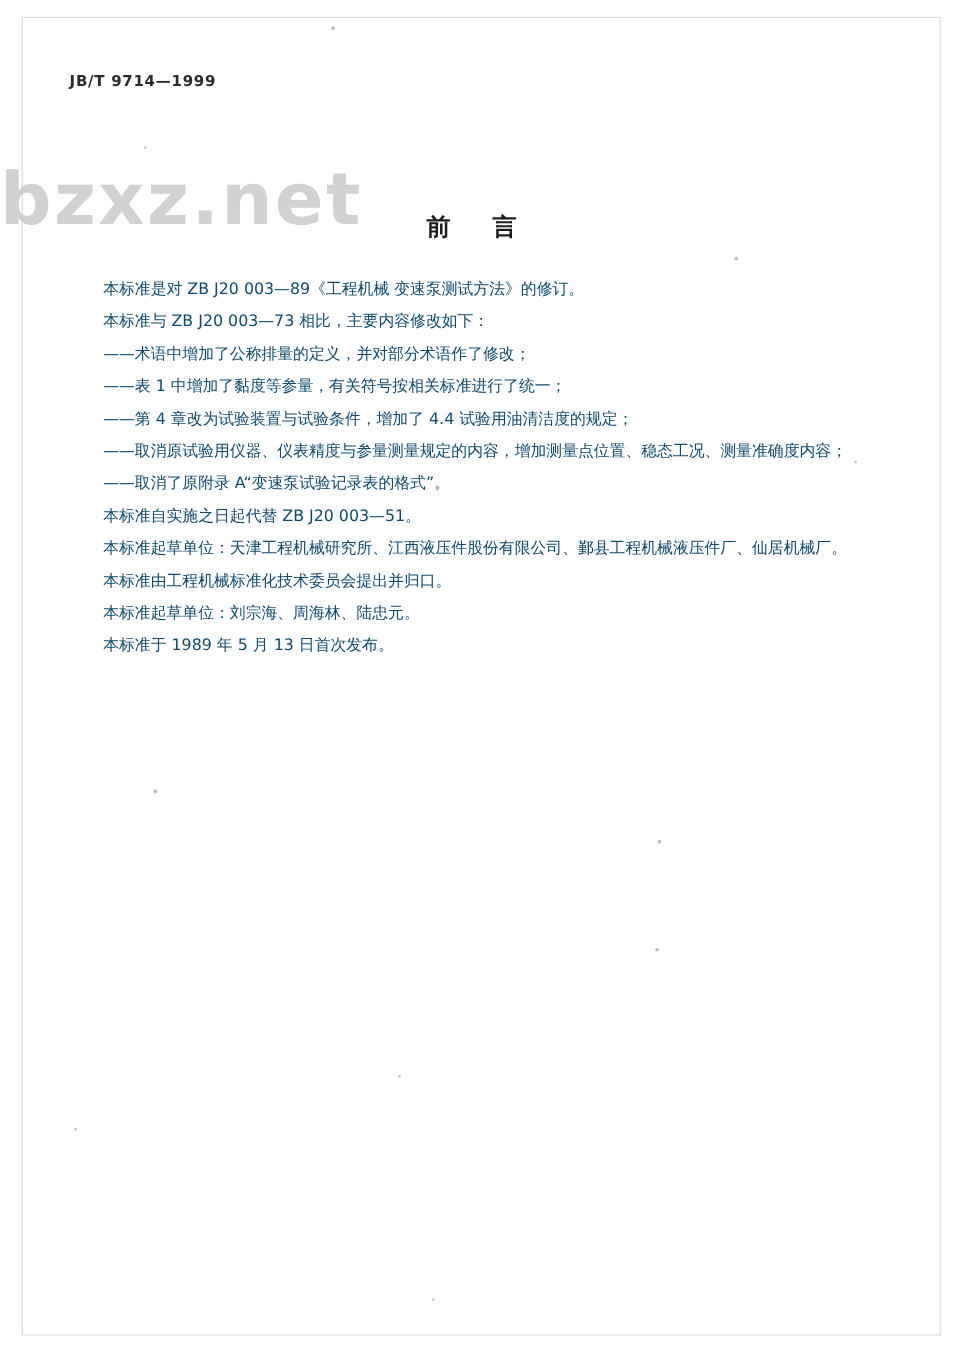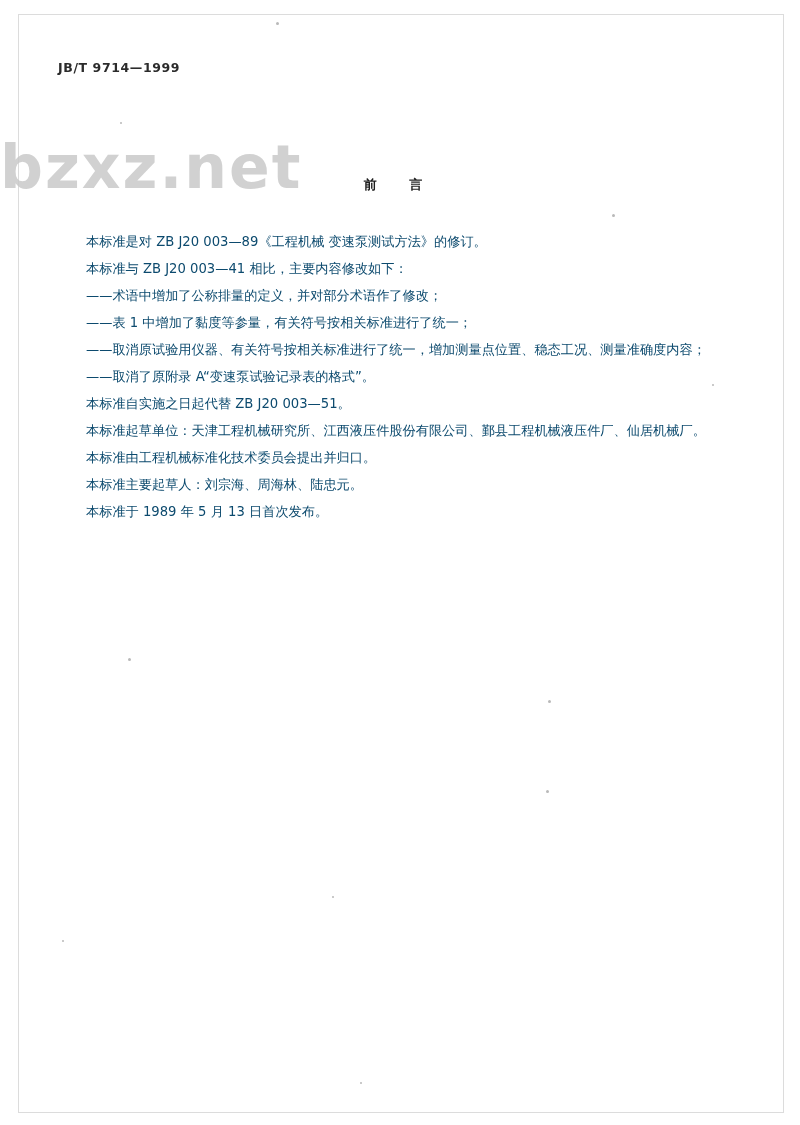--- a/index.html
+++ b/index.html
@@ -45,21 +45,21 @@
     color: #2b2b2b;
   }
   .doc-title {
     position: absolute;
     left: 0;
     right: 0;
     top: 176px;
     text-align: center;
     font-family: "DejaVu Sans", sans-serif;
     font-weight: bold;
-    font-size: 13px;
+    font-size: 20px;
     letter-spacing: 14px;
     color: #1d1d1d;
   }
   .body-text {
     position: absolute;
     left: 60px;
     top: 228px;
     width: 680px;
     font-family: "DejaVu Sans", sans-serif;
     font-size: 13.2px;
@@ -94,29 +94,30 @@
   <div class="page-border"></div>
 
   <div class="std-no">JB/T 9714—1999</div>
 
   <div class="watermark">bzxz.net</div>
 
   <div class="doc-title">前  言</div>
 
   <div class="body-text" id="body-text">
       <p>本标准是对 ZB J20 003—89《工程机械  变速泵测试方法》的修订。</p>
-      <p>本标准与 ZB J20 003—41 相比，主要内容修改如下：</p>
+      <p>本标准与 ZB J20 003—73 相比，主要内容修改如下：</p>
       <p>——术语中增加了公称排量的定义，并对部分术语作了修改；</p>
       <p>——表 1 中增加了黏度等参量，有关符号按相关标准进行了统一；</p>
-      <p>——取消原试验用仪器、有关符号按相关标准进行了统一，增加测量点位置、稳态工况、测量准确度内容；</p>
+      <p>——第 4 章改为试验装置与试验条件，增加了 4.4 试验用油清洁度的规定；</p>
+      <p>——取消原试验用仪器、仪表精度与参量测量规定的内容，增加测量点位置、稳态工况、测量准确度内容；</p>
       <p>——取消了原附录 A“变速泵试验记录表的格式”。</p>
       <p>本标准自实施之日起代替 ZB J20 003—51。</p>
       <p>本标准起草单位：天津工程机械研究所、江西液压件股份有限公司、鄞县工程机械液压件厂、仙居机械厂。</p>
       <p>本标准由工程机械标准化技术委员会提出并归口。</p>
-      <p>本标准主要起草人：刘宗海、周海林、陆忠元。</p>
+      <p>本标准起草单位：刘宗海、周海林、陆忠元。</p>
       <p>本标准于 1989 年 5 月 13 日首次发布。</p>
     </div>
 
   <div class="speckle" style="left:276px; top:22px; width:3px; height:3px;"></div>
   <div class="speckle" style="left:120px; top:122px; width:2px; height:2px;"></div>
   <div class="speckle" style="left:612px; top:214px; width:3px; height:3px;"></div>
   <div class="speckle" style="left:712px; top:384px; width:2px; height:2px;"></div>
   <div class="speckle" style="left:128px; top:658px; width:3px; height:3px;"></div>
   <div class="speckle" style="left:548px; top:700px; width:3px; height:3px;"></div>
   <div class="speckle" style="left:546px; top:790px; width:3px; height:3px;"></div>

